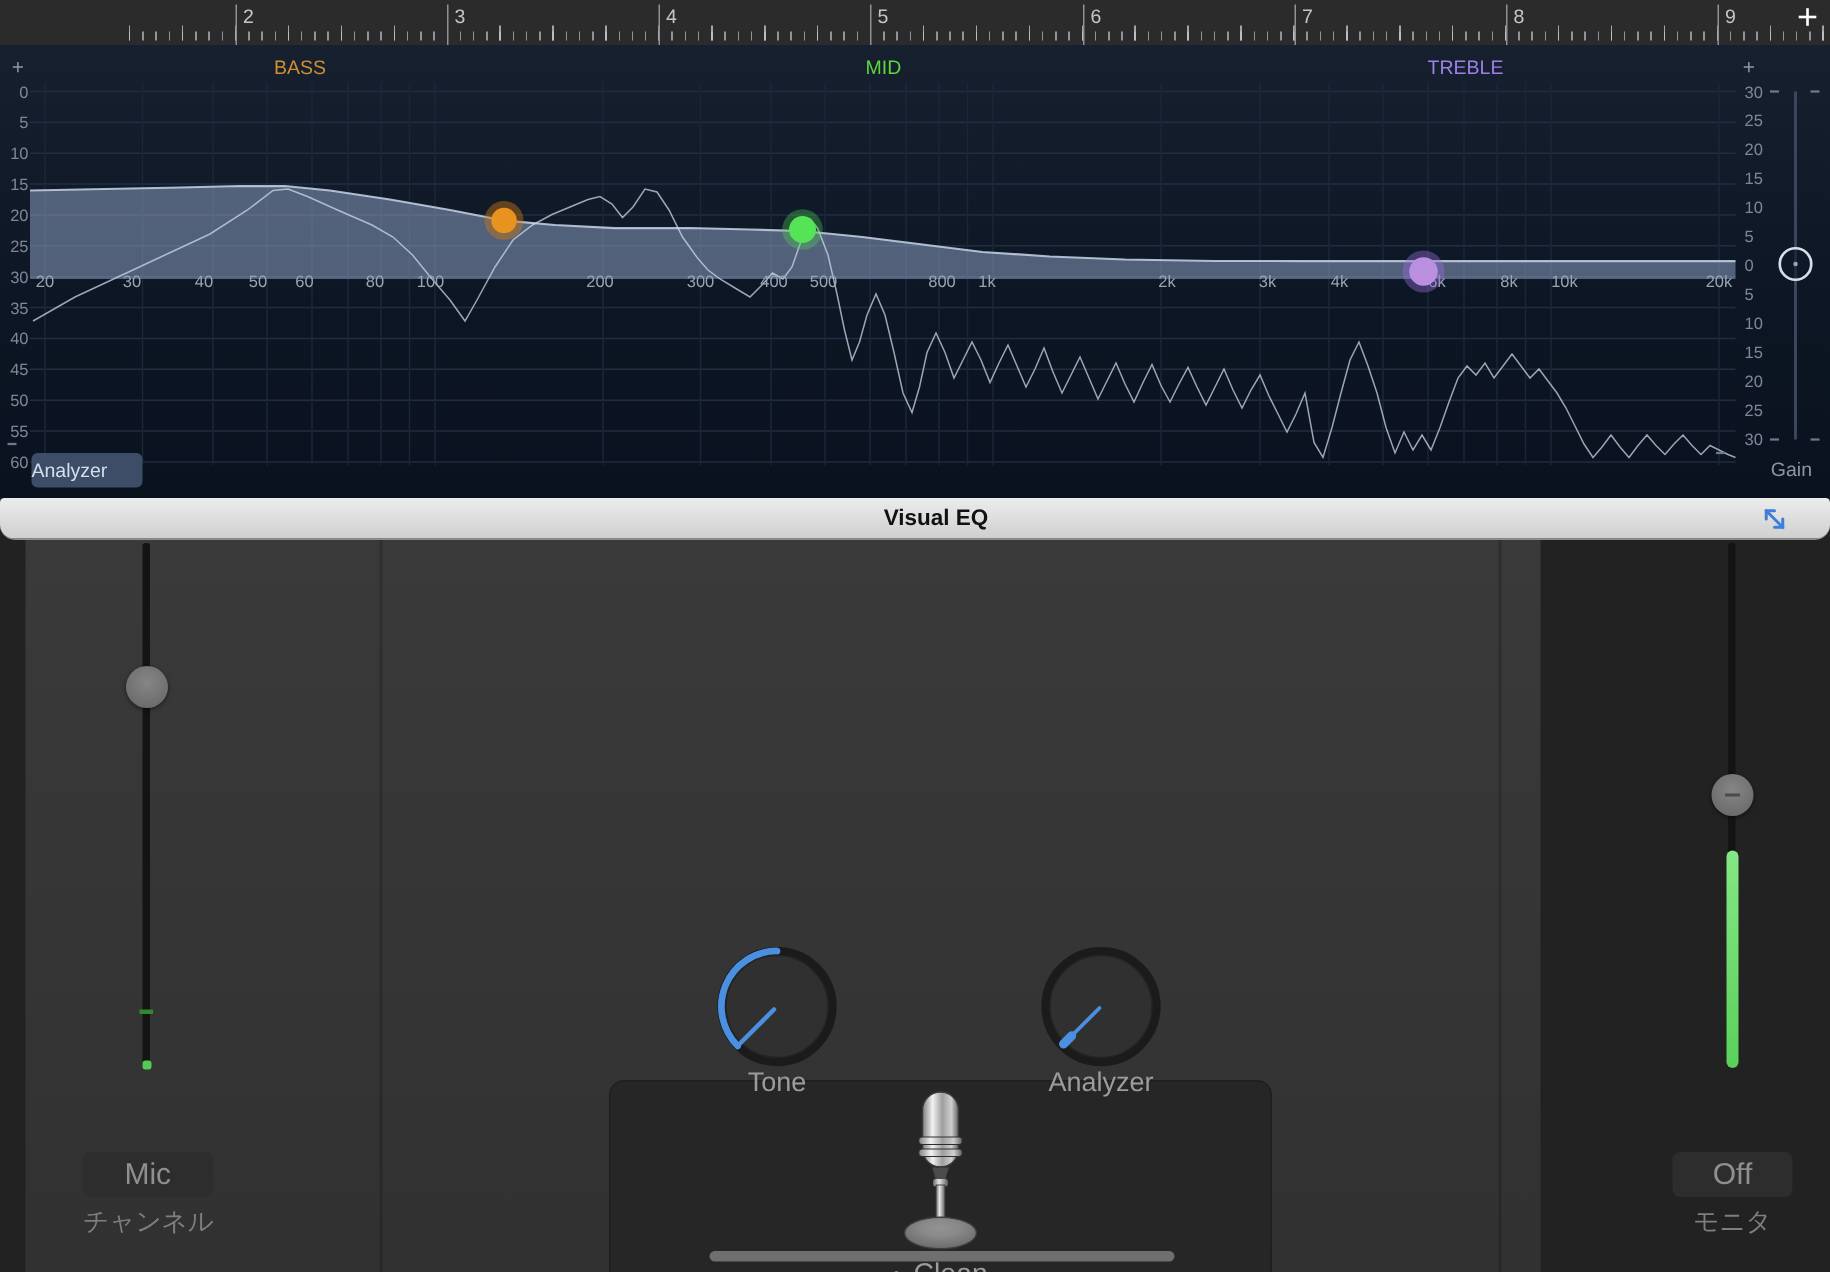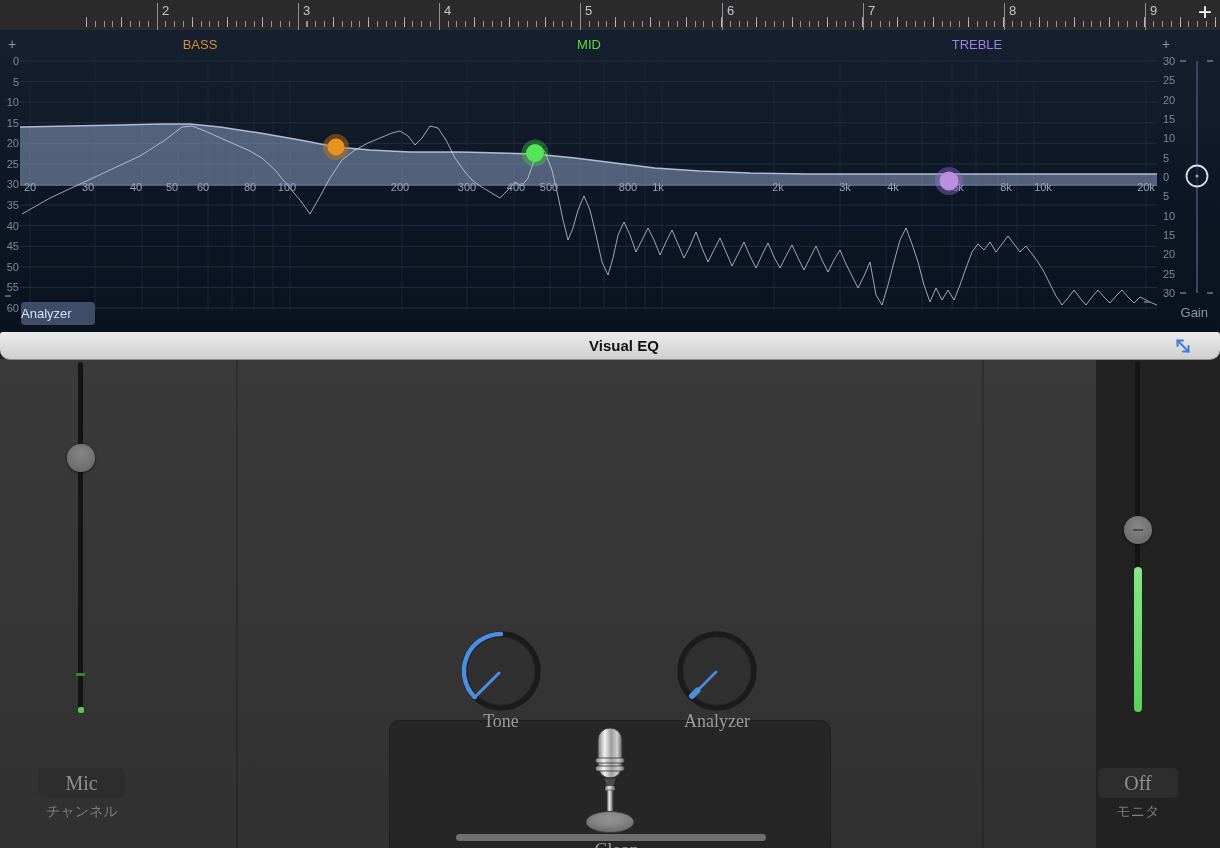--- a/index.html
+++ b/index.html
@@ -28,22 +28,22 @@
 
   
   .vbar{position:absolute;left:0;top:332px;width:1220px;height:27px;
     background:linear-gradient(#ececec,#cfcfcf);border-bottom:1px solid #8f8f8f;
     border-radius:3px 3px 10px 10px;z-index:5;}
   .vbar-title{position:absolute;left:0;right:0;top:0;height:27px;line-height:27px;
     text-align:center;font-size:15px;font-weight:bold;color:#111;margin-left:28px;}
   .vbar-expand{position:absolute;right:26px;top:3px;width:22px;height:22px;cursor:pointer;}
 
   
-  .plugin{position:absolute;left:0;top:359px;width:1096px;height:489px;
-    background:linear-gradient(#3a3a3a,#313131);font-family:Liberation Serif, serif;}
+  .plugin{position:absolute;left:17px;top:359px;width:1010px;height:489px;
+    background:linear-gradient(#3a3a3a,#313131);}
   .seam{position:absolute;top:0;bottom:0;width:2px;background:rgba(0,0,0,.18);}
 
   .fader-track{position:absolute;width:5px;background:#141414;border-radius:2px;}
   .fader-handle{position:absolute;width:28px;height:28px;border-radius:50%;
     background:radial-gradient(circle at 50% 38%,#868686,#6e6e6e 70%,#606060);
     box-shadow:0 1px 3px rgba(0,0,0,.5);cursor:grab;}
   .fader-handle .dash{position:absolute;left:9px;top:13px;width:10px;height:2px;background:#4b4b4b;}
   .meter{position:absolute;border-radius:4px;background:linear-gradient(#84e884,#5ad05a);}
   .green-dash{position:absolute;background:#2f8a2f;}
   .green-dot{position:absolute;background:#55c855;border-radius:2px;}
@@ -53,21 +53,21 @@
   .preset-label{position:absolute;left:0;right:0;top:118px;text-align:center;
     font-size:19px;color:#9c9c9c;}
   .preset-label .bullet{font-size:13px;vertical-align:2px;margin-right:9px;color:#8a8a8a;}
   .mic-svg{position:absolute;left:190px;top:5px;}
 
   .knob{position:absolute;width:90px;height:90px;cursor:grab;}
   .knob-label{position:absolute;width:140px;text-align:center;font-size:18px;color:#9c9c9c;}
 
   .chip-btn{position:absolute;height:30px;background:#2d2d2d;border-radius:5px;
     color:#8f8f8f;font-size:20px;text-align:center;line-height:30px;cursor:pointer;}
-  .jp-label{position:absolute;text-align:center;font-size:14px;color:#7e7e7e;}
+  .jp-label{position:absolute;text-align:center;font-size:17px;color:#7e7e7e;}
 
   .hscroll{position:absolute;left:456px;top:834px;width:310px;height:7px;
     background:#6f6f6f;border-radius:3.5px;cursor:grab;}
 </style>
 </head>
 <body>
 
 <div class="ruler">
   <div class="ruler-ticks"></div>
   <div class="ruler-ticks-med"></div>

